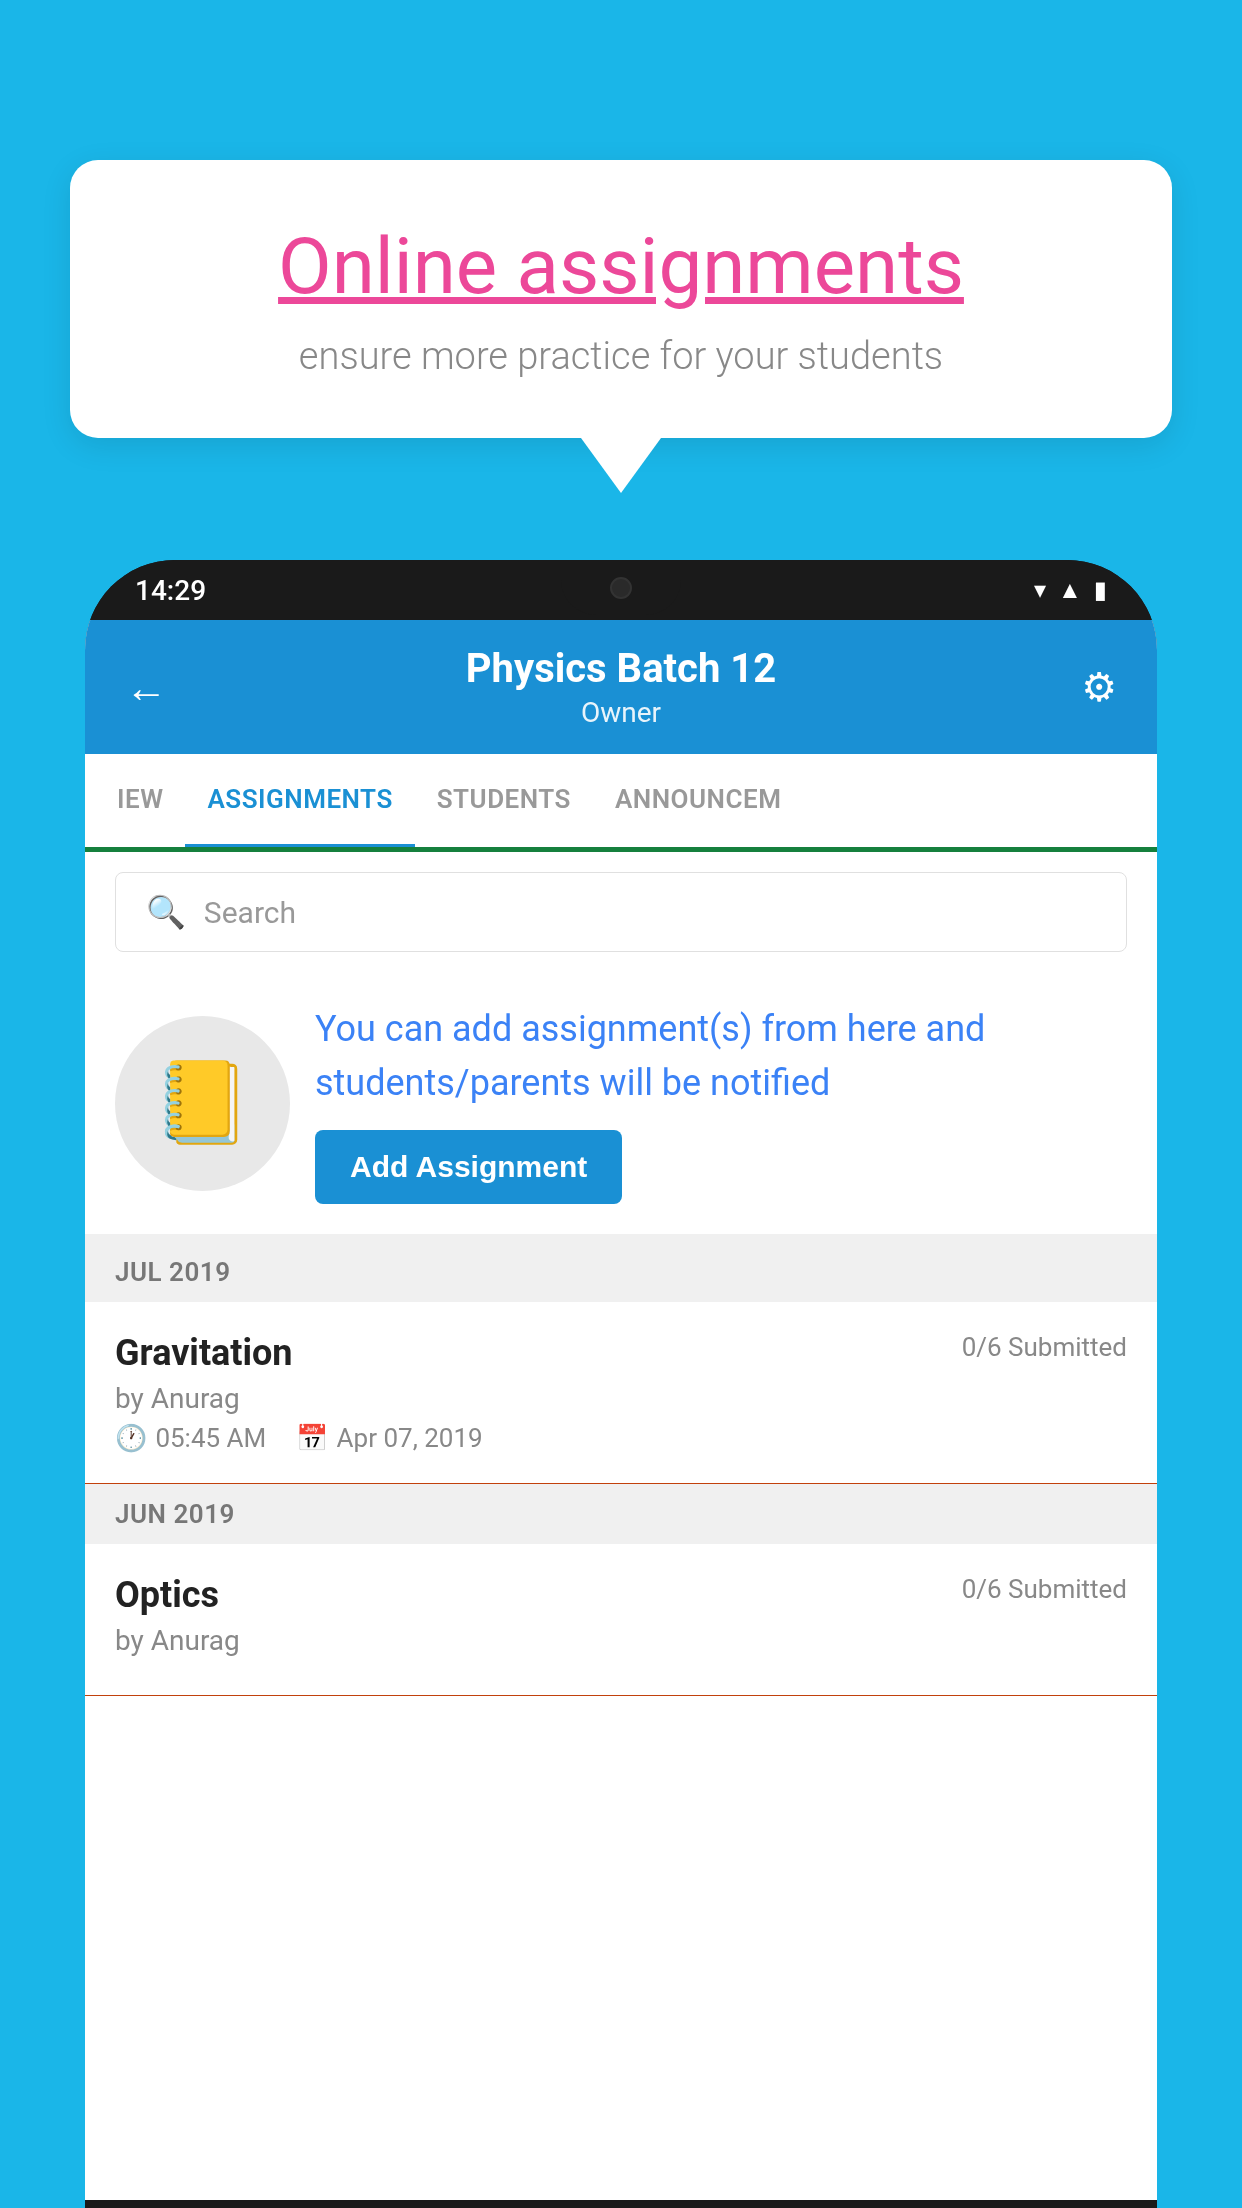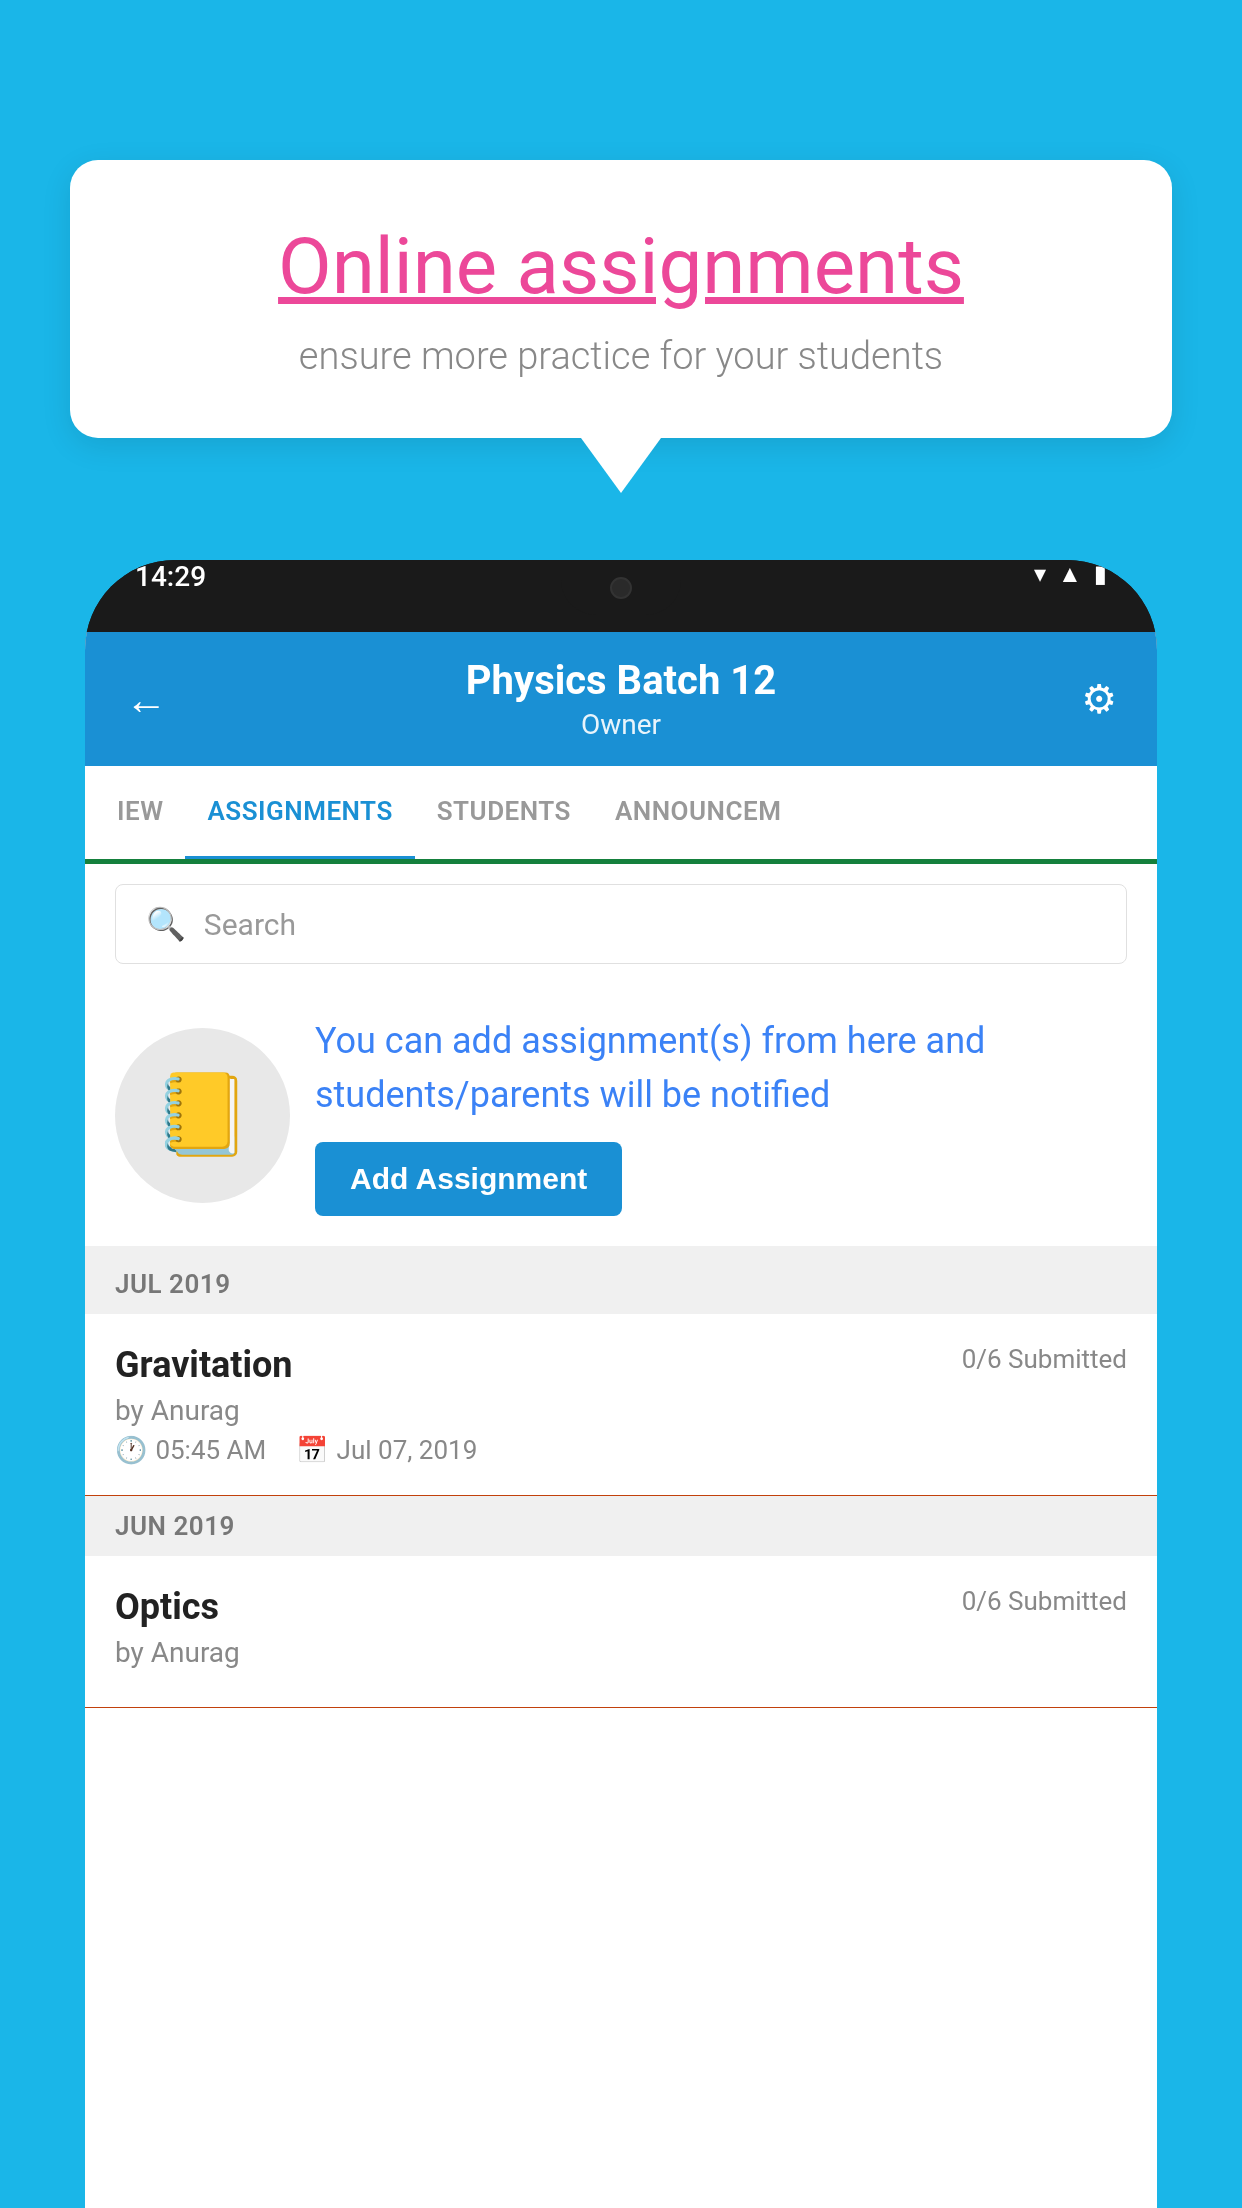--- a/index.html
+++ b/index.html
@@ -63,23 +63,23 @@
       bottom: 0;
       background: #1a1a1a;
       border-radius: 90px 90px 0 0;
       padding: 0;
       overflow: hidden;
     }
 
     
     .phone-top-bar {
       background: #1a1a1a;
-      height: 72px;
-      display: flex;
-      align-items: flex-start;
+      height: 60px;
+      display: flex;
+      align-items: center;
       justify-content: space-between;
       padding: 0 50px;
       position: relative;
     }
 
     .phone-time {
       color: white;
       font-size: 28px;
       font-weight: 500;
     }
@@ -390,21 +390,21 @@
         <span class="assignment-submitted">0/6 Submitted</span>
       </div>
       <div class="assignment-author">by Anurag</div>
       <div class="assignment-meta">
         <div class="meta-item">
           <span class="meta-icon">🕐</span>
           <span>05:45 AM</span>
         </div>
         <div class="meta-item">
           <span class="meta-icon">📅</span>
-          <span>Jul 07, 2019</span>
+          <span>Apr 07, 2019</span>
         </div>
       </div>
     </div>
 
     <div class="section-header">
       <span>JUN 2019</span>
     </div>
 
     <div class="assignment-item">
       <div class="assignment-row-top">

